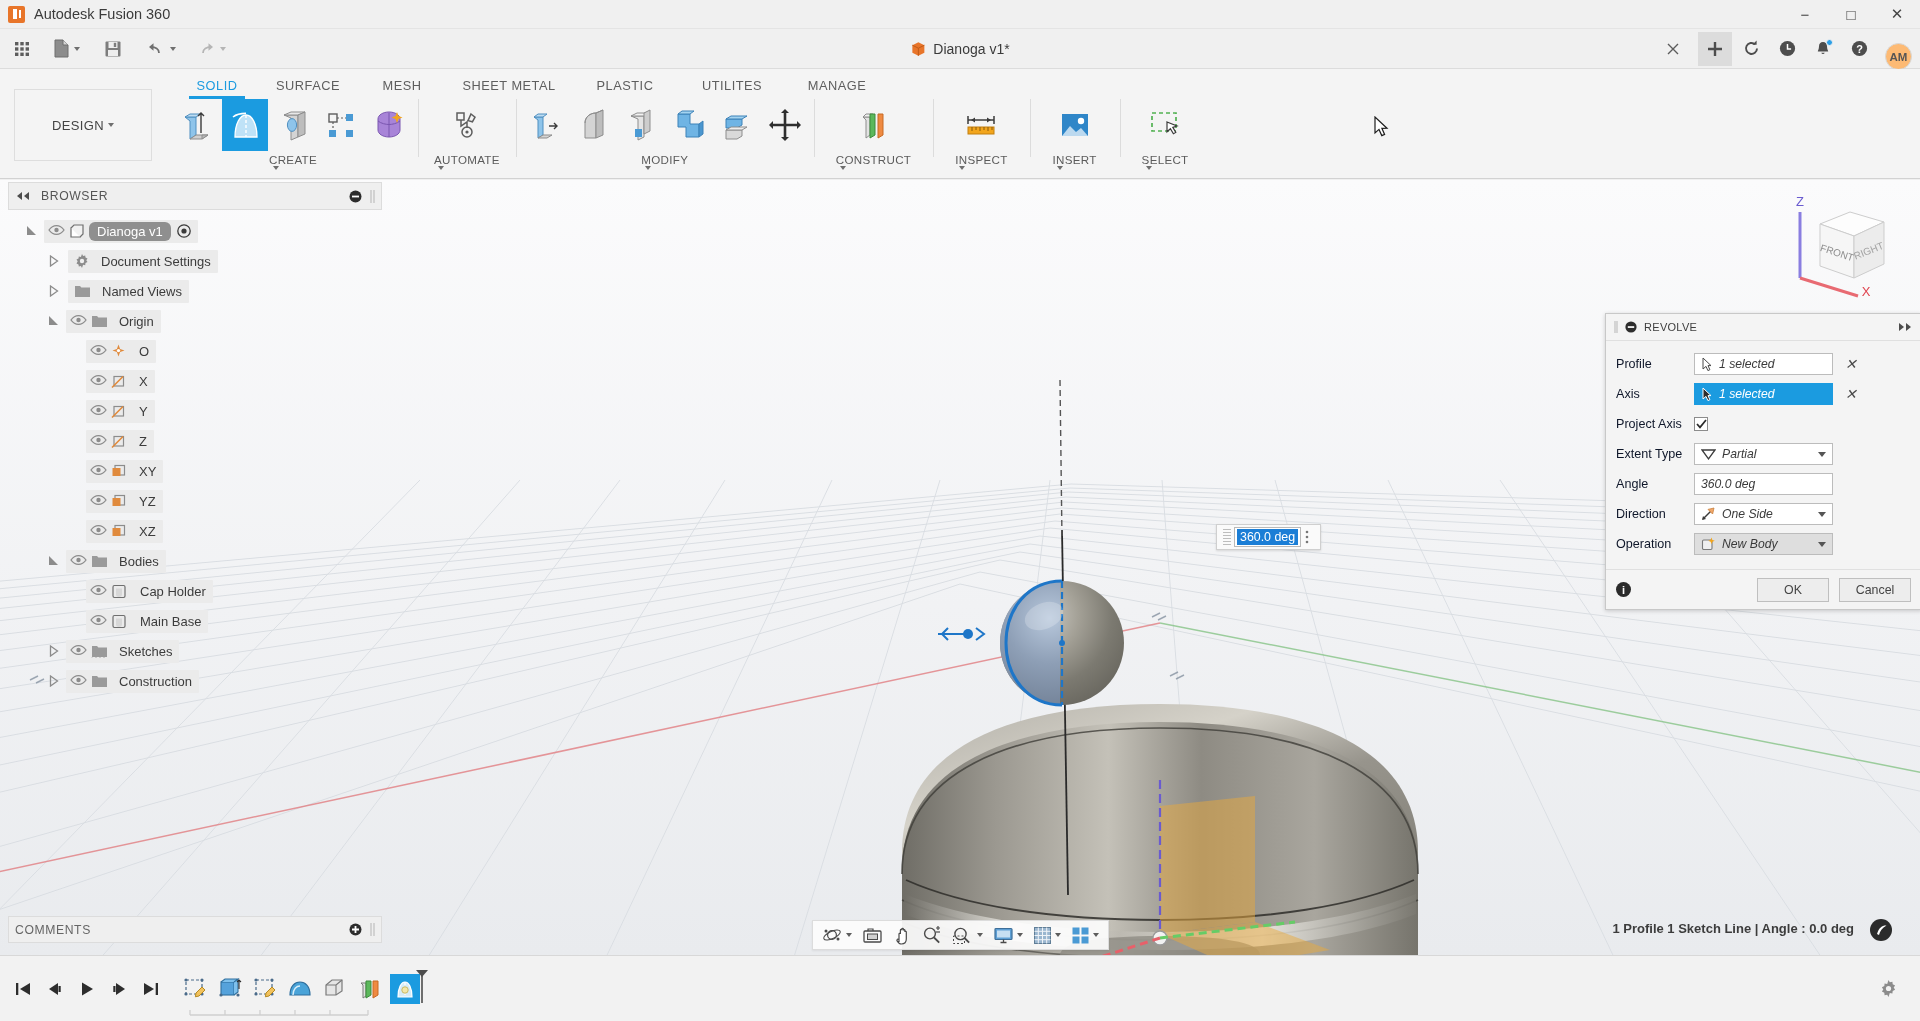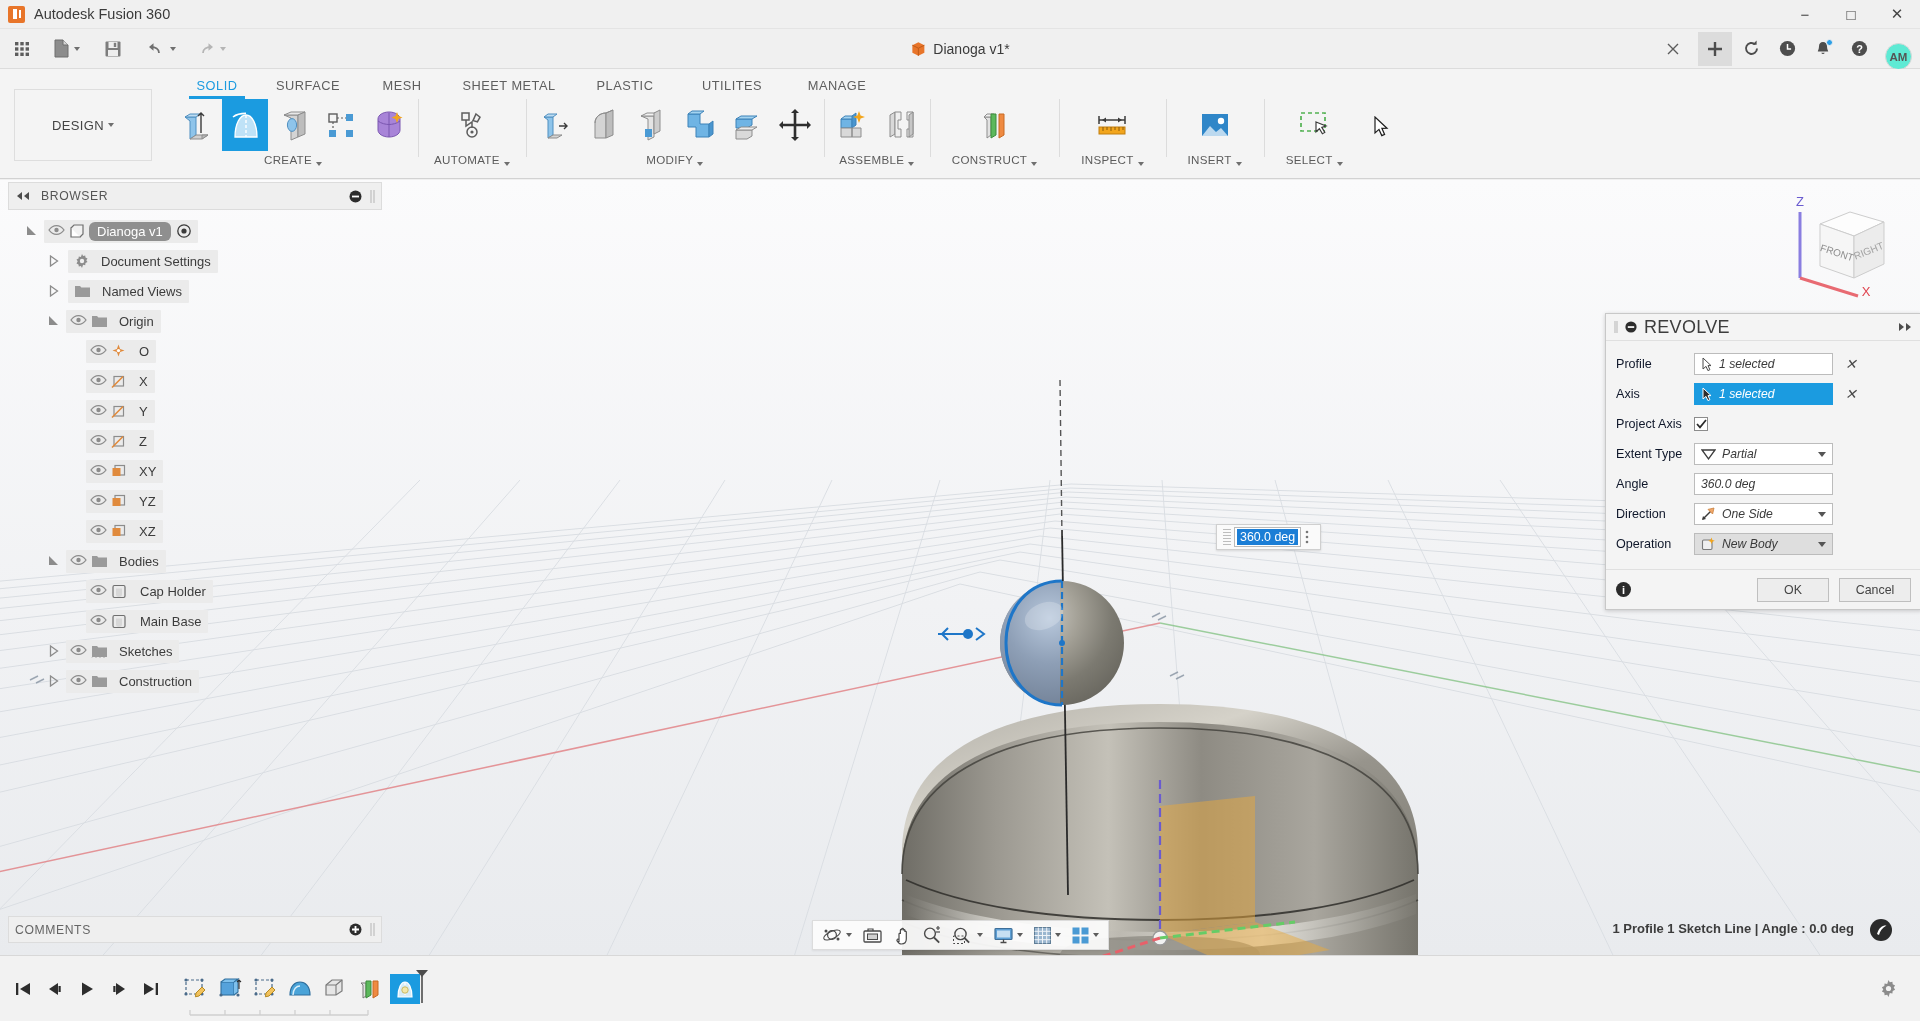--- a/index.html
+++ b/index.html
@@ -50,21 +50,21 @@
     font-size: 14px; color: #3b3b3b;
   }
   .cube-icon { width: 16px; height: 16px; }
   .qa-right { margin-left: auto; display: flex; align-items: center;
               height: 40px; padding-right: 8px; gap: 2px; }
   .qa-ricon { width: 34px; height: 34px; display: flex; align-items:center;
               justify-content:center; position: relative; }
   .qa-ricon.active { background: #dcdcdc; }
   .avatar {
     width: 27px; height: 27px; border-radius: 50%;
-    background: #5eead4; border: 1px solid #d8d8d8;
+    background: #fdba74; border: 1px solid #d8d8d8;
     display: flex; align-items: center; justify-content: center;
     font-size: 11.5px; font-weight: bold; color: #555; margin-left: 7px; margin-top: 16px;
   }
   .notif-dot { position:absolute; top:7px; right:7px; width:7px;height:7px;
      border-radius:50%; background:#2c9fe6; border:1px solid #f0f0f0;}
 
   
   .ribbon {
     position: absolute; left: 0; top: 69px; width: 1920px; height: 110px;
     background: #f4f4f4; border-bottom: 1px solid #d2d2d2;
@@ -93,21 +93,21 @@
            height: 78px; padding: 0 6px; position: relative; }
   .panel + .panel::before {
     content:""; position:absolute; left:0; top:4px; bottom:16px;
     width:1px; background:#dcdcdc;
   }
   .panel-row { display:flex; align-items:flex-end; height: 56px; gap:2px; }
   .pbtn { width: 46px; height: 52px; display:flex; align-items:center;
           justify-content:center; }
   .pbtn.sel { background:#1b9be0; }
   .panel-label { font-size: 11.6px; color:#5b5b5b; margin-top:2px;
-                 letter-spacing:.3px; display:flex; align-items:flex-end; }
+                 letter-spacing:.3px; display:flex; align-items:flex-start;flex-direction:column; }
 
   
   .browser {
     position: absolute; left: 8px; top: 182px; width: 374px;
   }
   .browser-hdr {
     height: 28px; background: #efefef; border: 1px solid #dcdcdc;
     display:flex; align-items:center; gap:10px; padding: 0 6px;
     font-size: 12.2px; color: #555; letter-spacing: .6px;
   }
@@ -136,21 +136,21 @@
   }
 
   
   .dlg {
     position: absolute; left: 1605px; top: 313px; width: 317px;
     background: #f4f4f4; border: 1px solid #c8c8c8;
     box-shadow: 0 1px 4px rgba(0,0,0,.18); font-size: 12.6px; color:#3b3b3b;
   }
   .dlg-hdr { height:27px; display:flex; align-items:center; gap:7px;
              padding:0 8px; border-bottom:1px solid #e0e0e0; background:#f4f4f4; }
-  .dlg-title { font-size:18px; color:#3d3d3d; letter-spacing:.3px; }
+  .dlg-title { font-size:11px; color:#3d3d3d; letter-spacing:.3px; }
   .dlg-body { padding: 8px 10px 10px 10px; }
   .frow { display:flex; align-items:center; height:30px; }
   .flabel { width: 78px; font-size:12.6px; color:#0f172a; }
   .fctl { flex:1; display:flex; align-items:center;font-style:italic; }
   .selbox {
     width: 139px; height:22px; background:#fff; border:1px solid #bcbcbc;
     display:flex; align-items:center; gap:6px; padding-left:7px; font-size:12.2px;
   }
   .selbox.active { background:#1b9be0; border-color:#1b9be0; color:#fff; }
   .xclr { margin-left:12px; font-size:14px; color:#4a4a4a; }
@@ -477,45 +477,20 @@
               <path d="M20 4l4 4h-8zM20 36l4-4h-8zM4 20l4-4v8zM36 20l-4-4v8z" fill="#2e2e2e"></path>
             </svg>
           </div>
         </div>
         <div class="panel-label">
           <span>MODIFY</span>
           <span class="caret"></span>
         </div>
       </div>
 
-      <div class="panel">
-        <div class="panel-row">
-          <div class="pbtn">
-            <svg width="40" height="40" viewBox="0 0 40 40">
-              <path d="M8 14h11v9H8z" fill="#6fb4e4" stroke="#3d82b8" stroke-width="1"></path>
-              <path d="M8 14l4-3h11l-4 3z" fill="#a3d3f0" stroke="#3d82b8" stroke-width="1"></path>
-              <path d="M19 11l4-3v12l-4 3z" fill="#4a96cf" stroke="#3d82b8" stroke-width="1"></path>
-              <path d="M8 23h11v9H8zM19 23h9v9h-9z" fill="#d9d9d9" stroke="#8d8d8d" stroke-width="1"></path>
-              <path d="M26 6l1.6 4.4L32 12l-4.4 1.6L26 18l-1.6-4.4L20 12l4.4-1.6z" fill="#f2a51c"></path>
-            </svg>
-          </div>
-          <div class="pbtn">
-            <svg width="40" height="40" viewBox="0 0 40 40">
-              <path d="M9 10l5-3v22l-5 3z" fill="#d9d9d9" stroke="#8d8d8d" stroke-width="1"></path>
-              <path d="M14 7h6v8h-3v9h3v8h-6z" fill="#efefef" stroke="#8d8d8d" stroke-width="1"></path>
-              <path d="M26 7h6v25h-6v-8h3v-9h-3z" fill="#efefef" stroke="#8d8d8d" stroke-width="1"></path>
-              <path d="M32 7l-4 3v22l4-3z" fill="#c6c6c6" stroke="#8d8d8d" stroke-width="1"></path>
-            </svg>
-          </div>
-        </div>
-        <div class="panel-label">
-          <span>ASSEMBLE</span>
-          <span class="caret"></span>
-        </div>
-      </div>
 
       <div class="panel" style="padding:0 22px">
         <div class="panel-row">
           <div class="pbtn">
             <svg width="40" height="40" viewBox="0 0 40 40">
               <path d="M10 12h7v18l-4 3V15z" fill="#e2e2e2" stroke="#8d8d8d" stroke-width="1"></path>
               <path d="M10 12l3-3h7l-3 3z" fill="#f0f0f0" stroke="#8d8d8d" stroke-width="1"></path>
               <path d="M17 9h5v21l-5 3z" fill="#5cb85c" stroke="#3d8b3d" stroke-width="1"></path>
               <path d="M25 9h5v21l-5 3z" fill="#ef8a41" stroke="#c76a24" stroke-width="1"></path>
             </svg>

